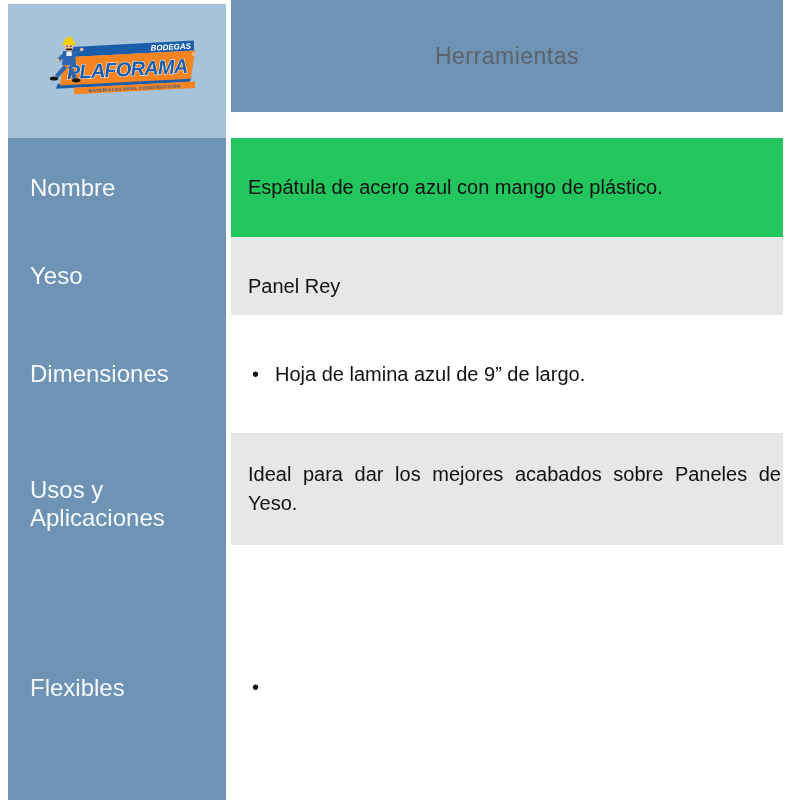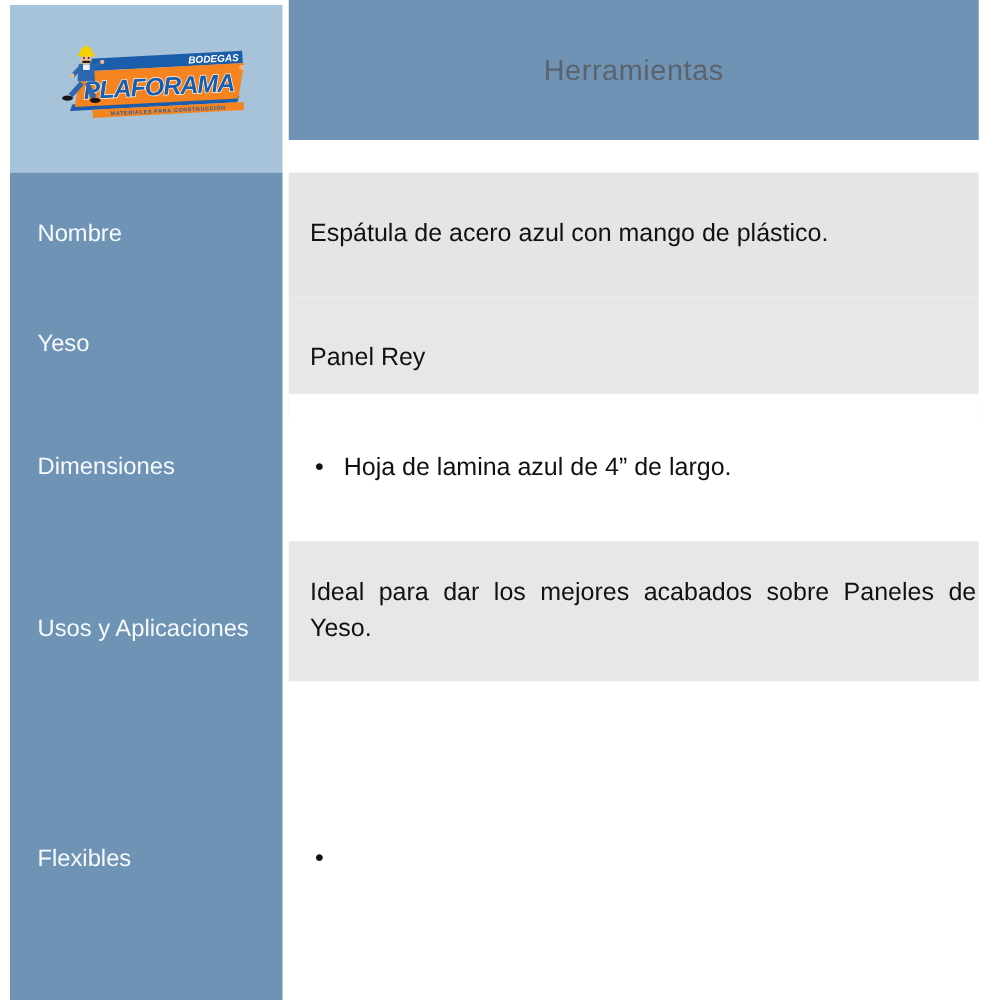--- a/index.html
+++ b/index.html
@@ -51,42 +51,42 @@
     background: #6e93b4;
   }
   .label-cell {
     position: absolute;
     left: 0; width: 218px;
     display: flex;
     align-items: center;
     box-sizing: border-box;
     padding-left: 22px;
     color: #f7fafc;
-    font-size: 19px;
+    font-size: 24px;
   }
   .label-1 { top: 0;   height: 99px;  }
   .label-2 { top: 99px;  height: 78px;  }
   .label-3 { top: 177px; height: 118px; }
   .label-4 { top: 295px; height: 142px; }
   .label-5 { top: 437px; height: 225px; }
 
   
   .value-cell {
     position: absolute;
     left: 231px; width: 552px;
     display: flex;
     align-items: center;
     box-sizing: border-box;
     padding-left: 17px;
     padding-right: 2px;
     color: #111111;
     font-size: 20px;
     line-height: 29px;
   }
-  .value-1 { top: 138px; height: 99px;  background: #e5e5e5; }
+  .value-1 { top: 138px; height: 99px;  background: #22c55e; }
   .value-2 { top: 237px; height: 98px;  background: #e6e7e9; }
   .value-3 { top: 315px; height: 118px; background: #ffffff; }
   .value-4 { top: 433px; height: 112px; background: #e6e7e9; }
   .value-5 { top: 575px; height: 225px; background: #ffffff; }
   .value-4 .value-text { text-align: justify; width: 100%; }
   .bullet {
     display: inline-block;
     width: 27px;
     padding-left: 4px;
     box-sizing: border-box;
@@ -154,21 +154,21 @@
   <div class="value-cell value-1">
     <span class="value-text">Espátula de acero azul con mango de plástico.</span>
   </div>
 
   <div class="value-cell value-2">
     <span class="value-text">Panel Rey</span>
   </div>
 
   <div class="value-cell value-3">
     <span class="bullet">•</span>
-    <span class="value-text">Hoja de lamina azul de 4” de largo.</span>
+    <span class="value-text">Hoja de lamina azul de 9” de largo.</span>
   </div>
 
   <div class="value-cell value-4">
     <span class="value-text">Ideal para dar los mejores acabados sobre Paneles de Yeso.</span>
   </div>
 
   <div class="value-cell value-5">
     <span class="bullet">•</span>
   </div>
 

